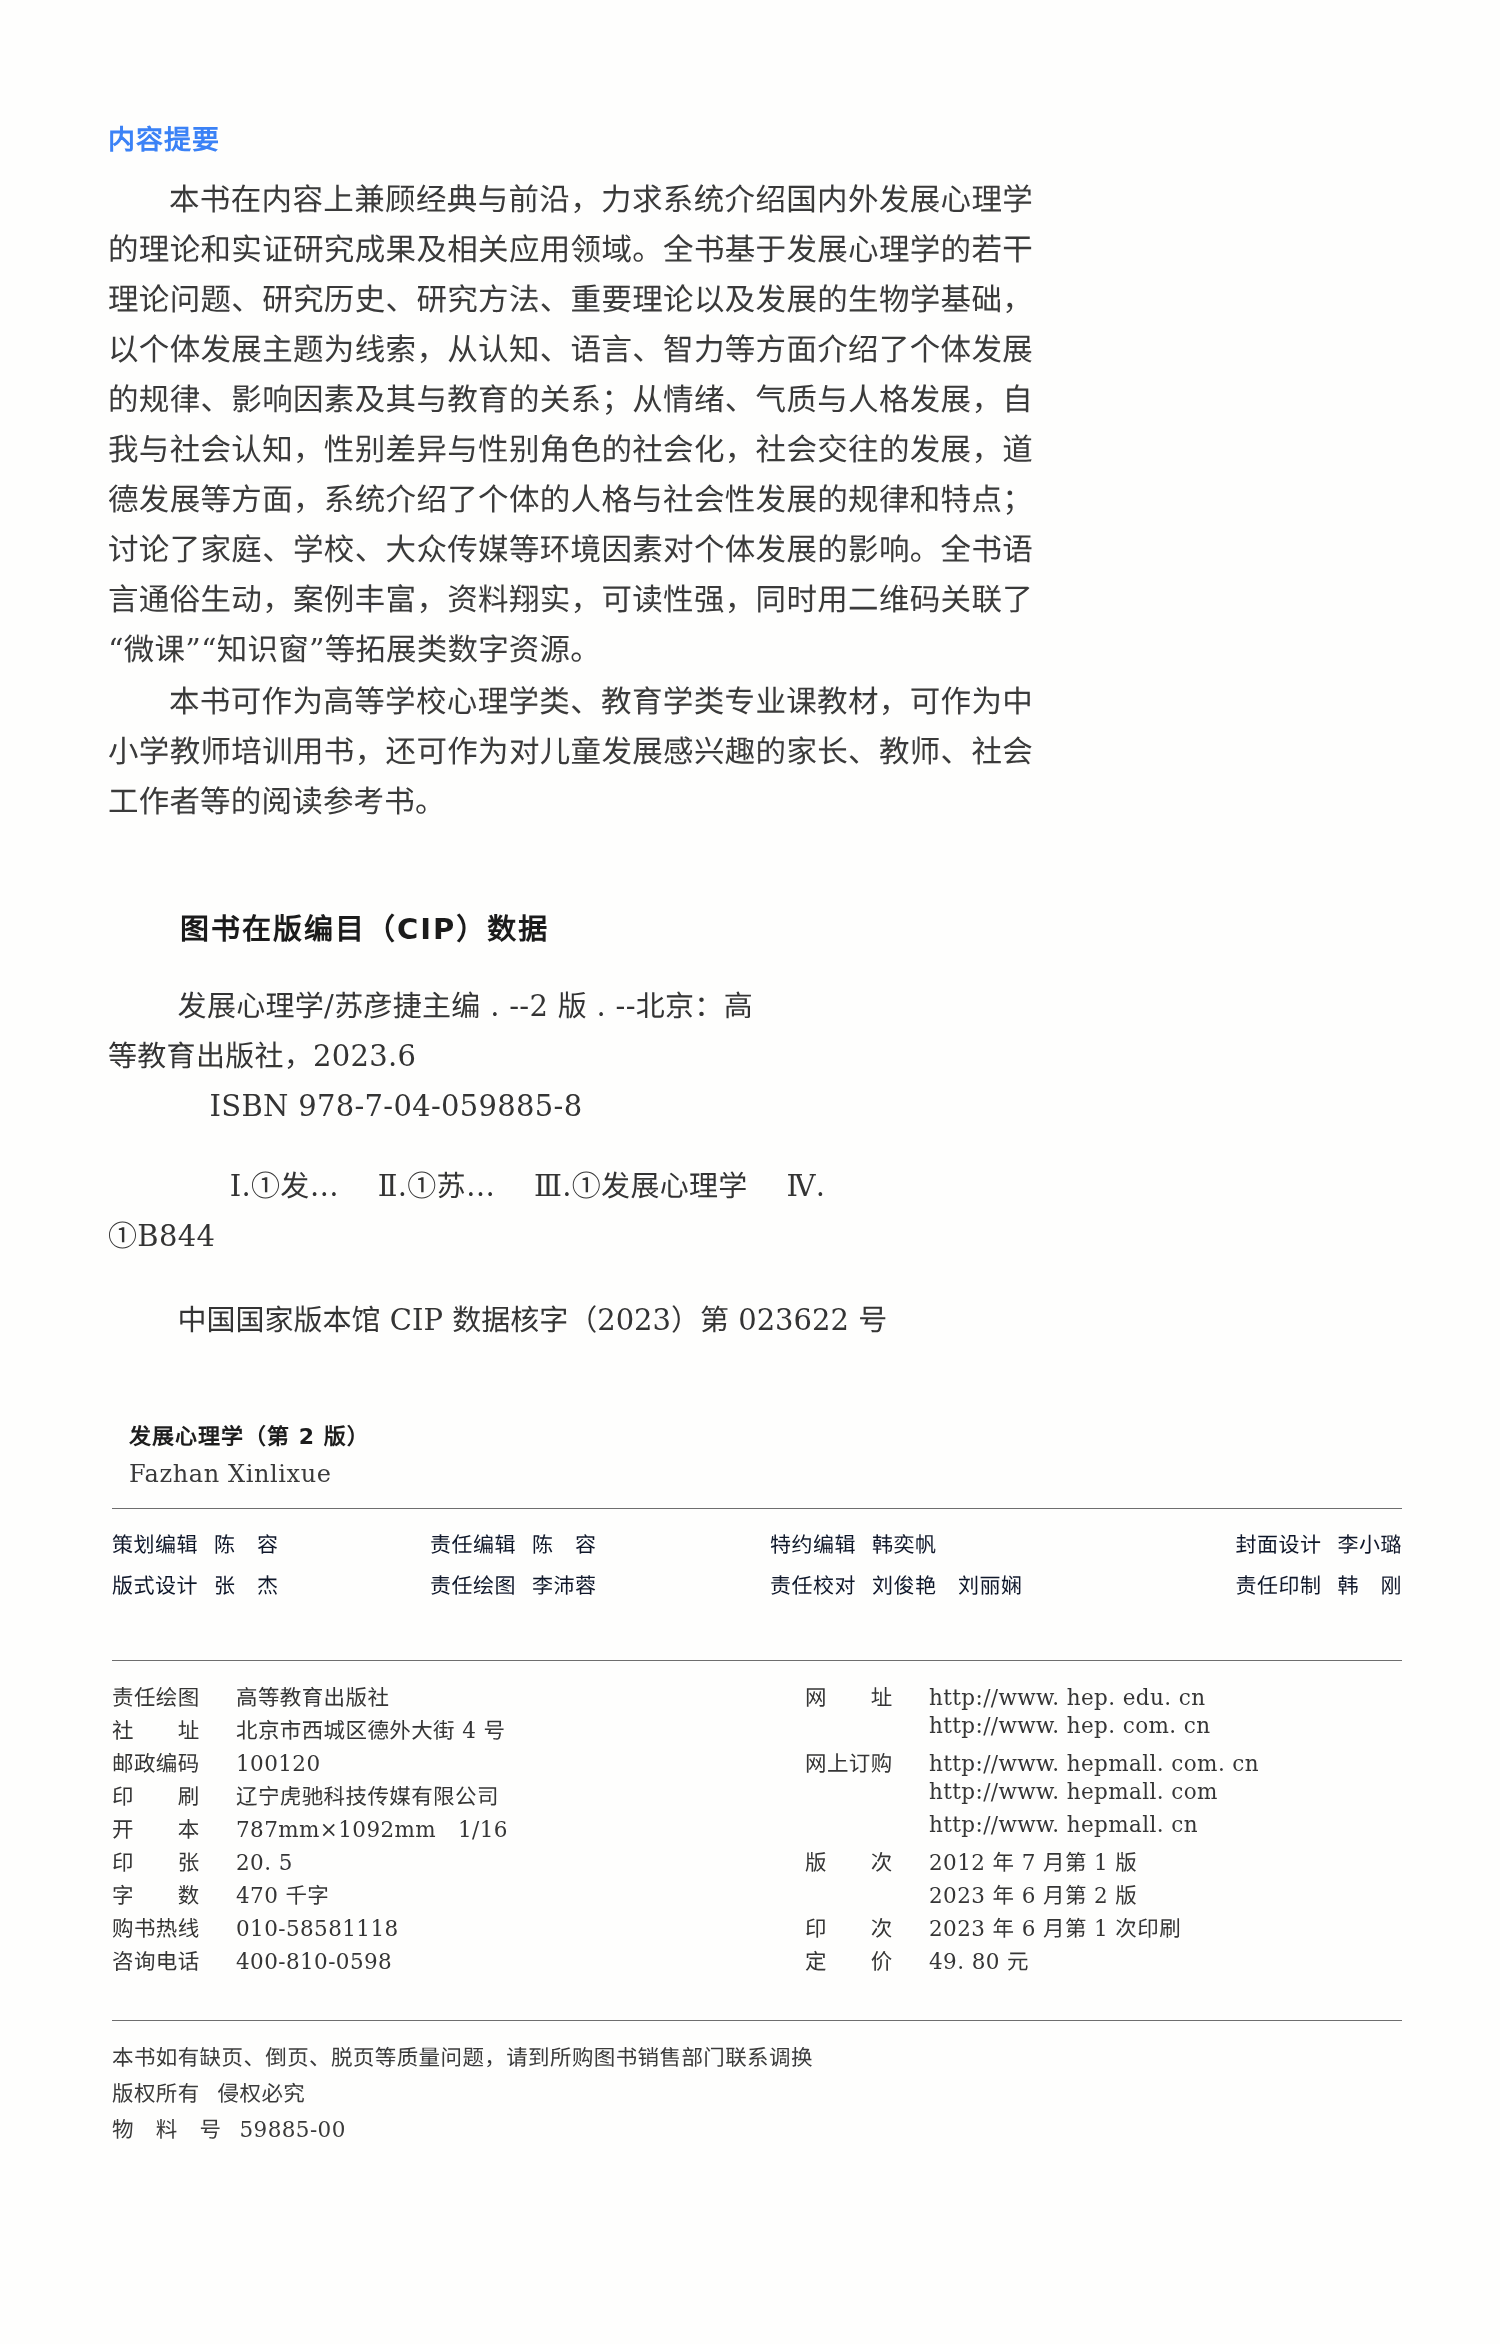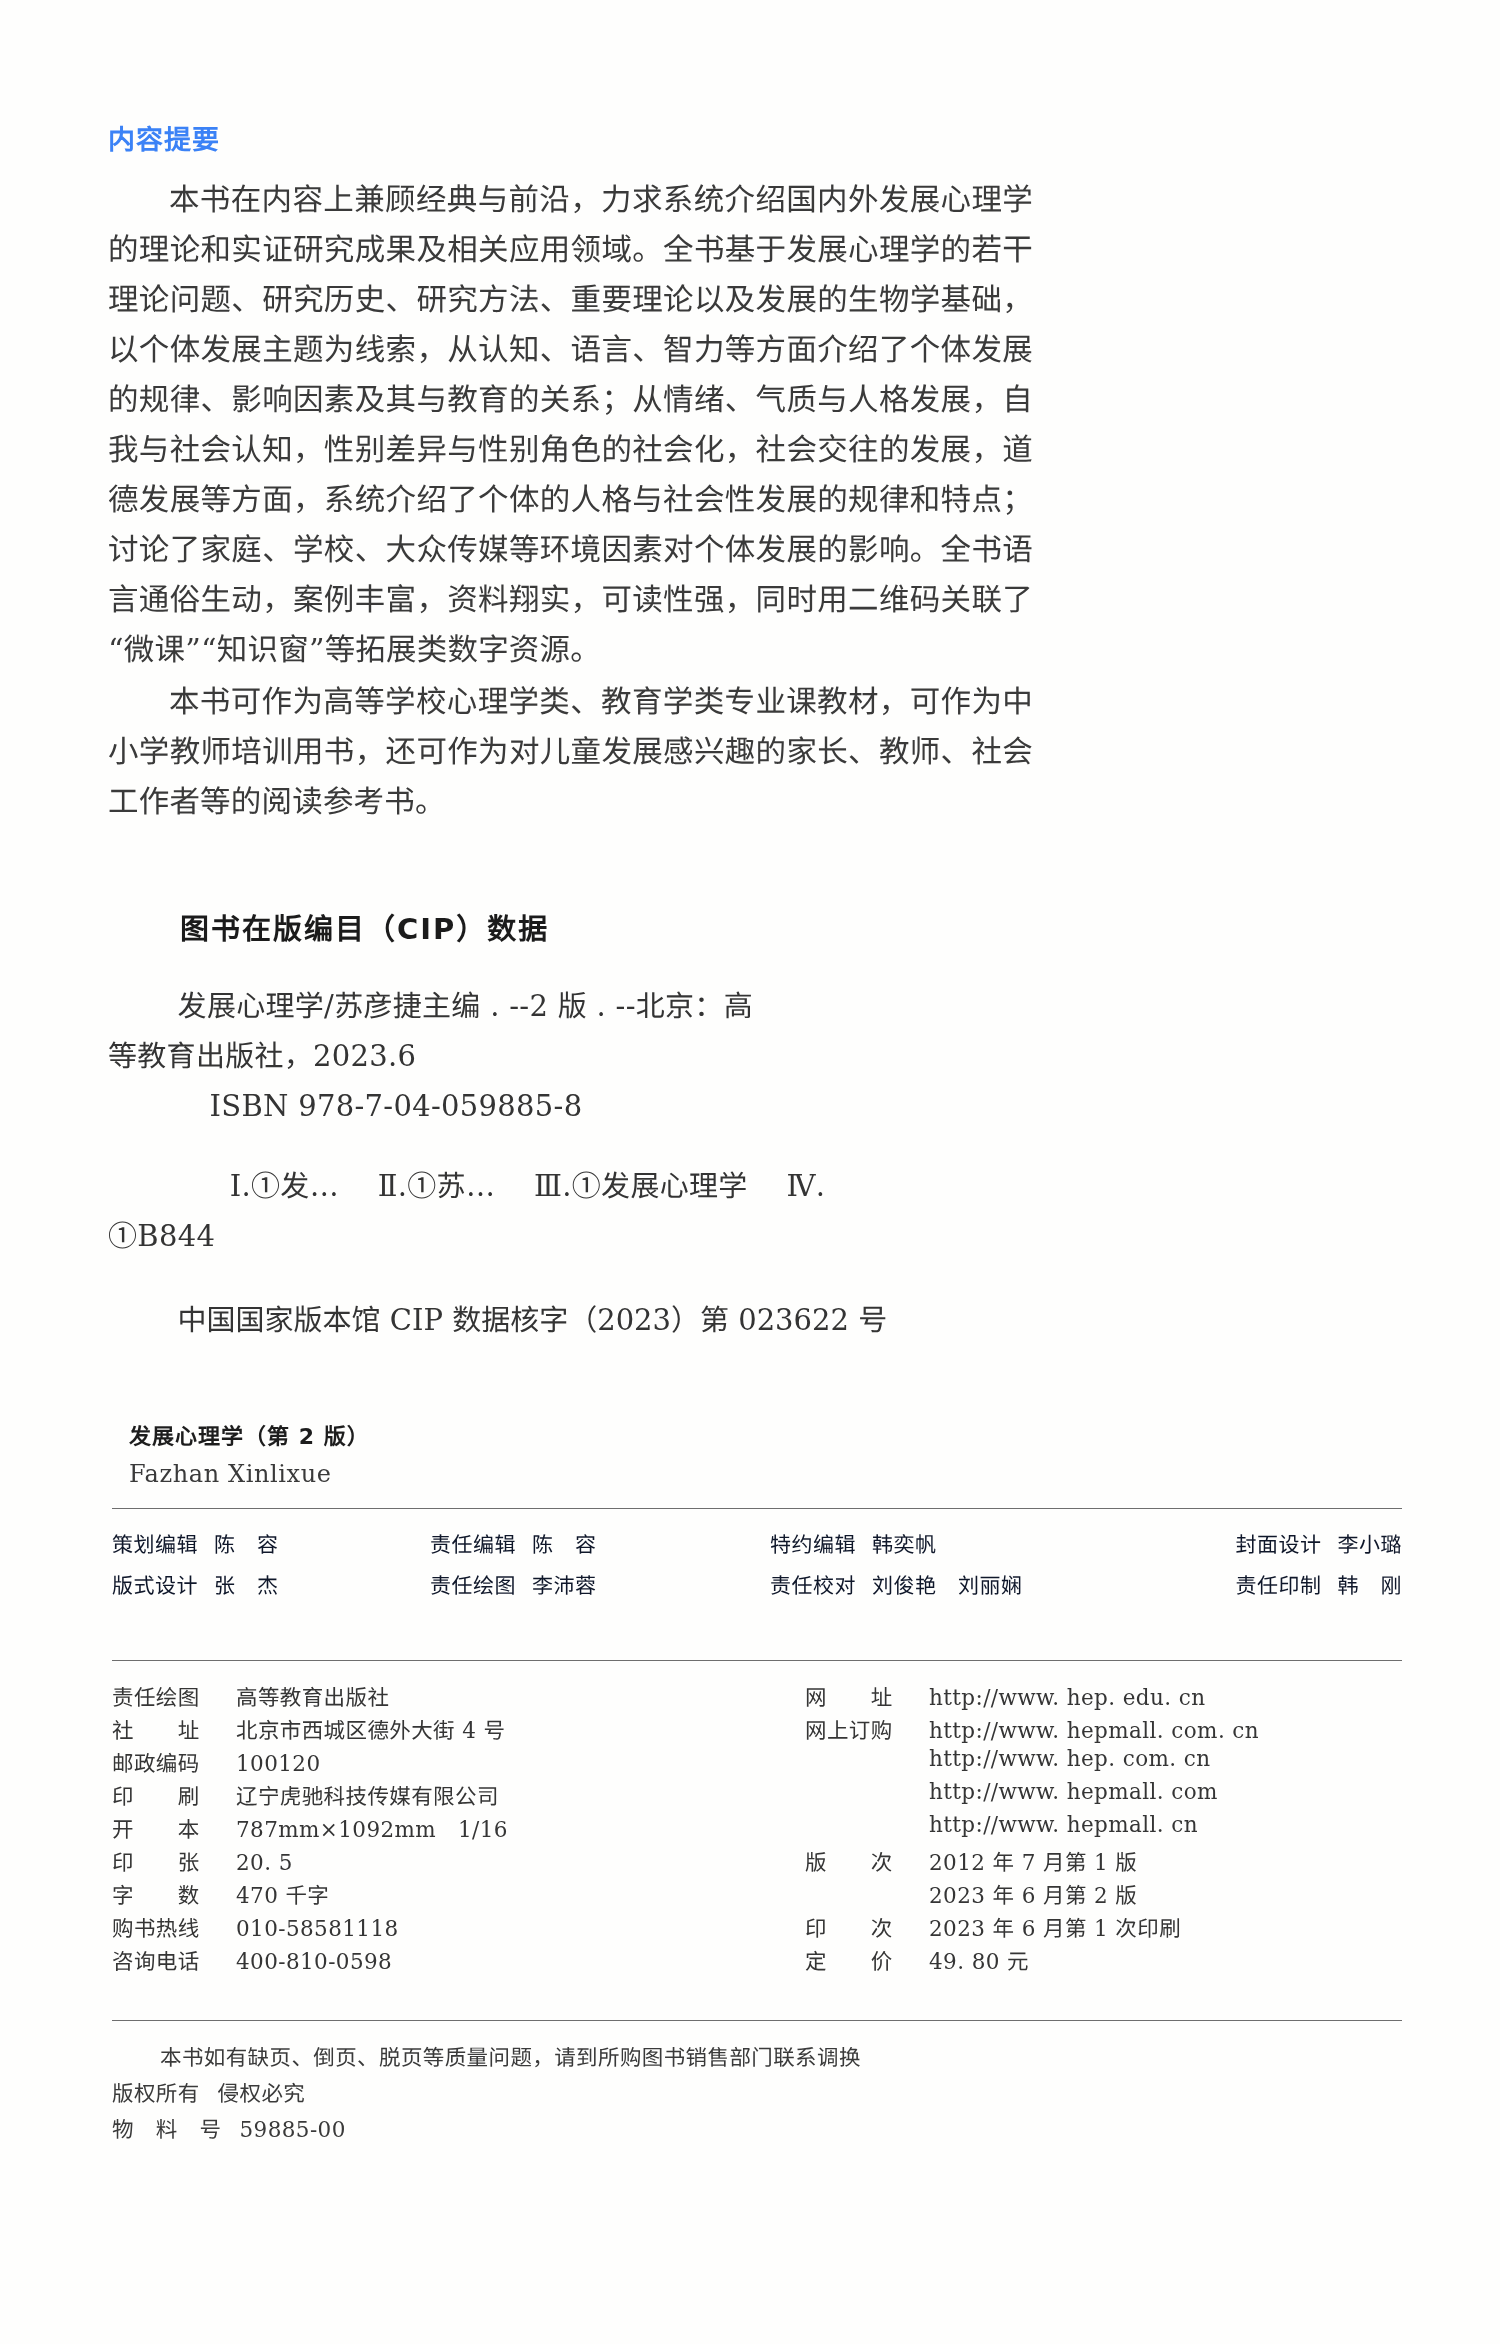--- a/index.html
+++ b/index.html
@@ -169,21 +169,21 @@
     left: 112px;
     top: 2040px;
     width: 1290px;
     font-size: 21.5px;
     color: #3a3a3a;
     line-height: 36px;
   }
   .footer-row { display: flex; align-items: baseline; height: 36px; }
   .f-label { letter-spacing: 0.4px; }
   .f-value { margin-left: 18px; letter-spacing: 0.4px; }
-  .footer-single { letter-spacing: 0.4px; margin-left: 48px; }
+  .footer-single { letter-spacing: 0.4px; }
 </style>
 </head>
 <body>
 
 <div class="page">
 
   <section class="abstract-block">
     <div class="abstract-heading">内容提要</div>
     <p class="abstract-para">本书在内容上兼顾经典与前沿，力求系统介绍国内外发展心理学的理论和实证研究成果及相关应用领域。全书基于发展心理学的若干理论问题、研究历史、研究方法、重要理论以及发展的生物学基础，以个体发展主题为线索，从认知、语言、智力等方面介绍了个体发展的规律、影响因素及其与教育的关系；从情绪、气质与人格发展，自我与社会认知，性别差异与性别角色的社会化，社会交往的发展，道德发展等方面，系统介绍了个体的人格与社会性发展的规律和特点；讨论了家庭、学校、大众传媒等环境因素对个体发展的影响。全书语言通俗生动，案例丰富，资料翔实，可读性强，同时用二维码关联了“微课”“知识窗”等拓展类数字资源。</p>
     <p class="abstract-para">本书可作为高等学校心理学类、教育学类专业课教材，可作为中小学教师培训用书，还可作为对儿童发展感兴趣的家长、教师、社会工作者等的阅读参考书。</p>
@@ -286,26 +286,26 @@
         <span class="pub-value">400-810-0598</span>
       </div>
     </div>
 
     <div class="pub-col right">
       <div class="pub-row">
         <span class="pub-label">网　　址</span>
         <span class="pub-value">http://www. hep. edu. cn</span>
       </div>
       <div class="pub-row">
+        <span class="pub-label"></span>
+        <span class="pub-value">http://www. hep. com. cn</span>
+      </div>
+      <div class="pub-row">
         <span class="pub-label">网上订购</span>
         <span class="pub-value">http://www. hepmall. com. cn</span>
-      </div>
-      <div class="pub-row">
-        <span class="pub-label"></span>
-        <span class="pub-value">http://www. hep. com. cn</span>
       </div>
       <div class="pub-row">
         <span class="pub-label"></span>
         <span class="pub-value">http://www. hepmall. com</span>
       </div>
       <div class="pub-row">
         <span class="pub-label"></span>
         <span class="pub-value">http://www. hepmall. cn</span>
       </div>
       <div class="pub-row">

